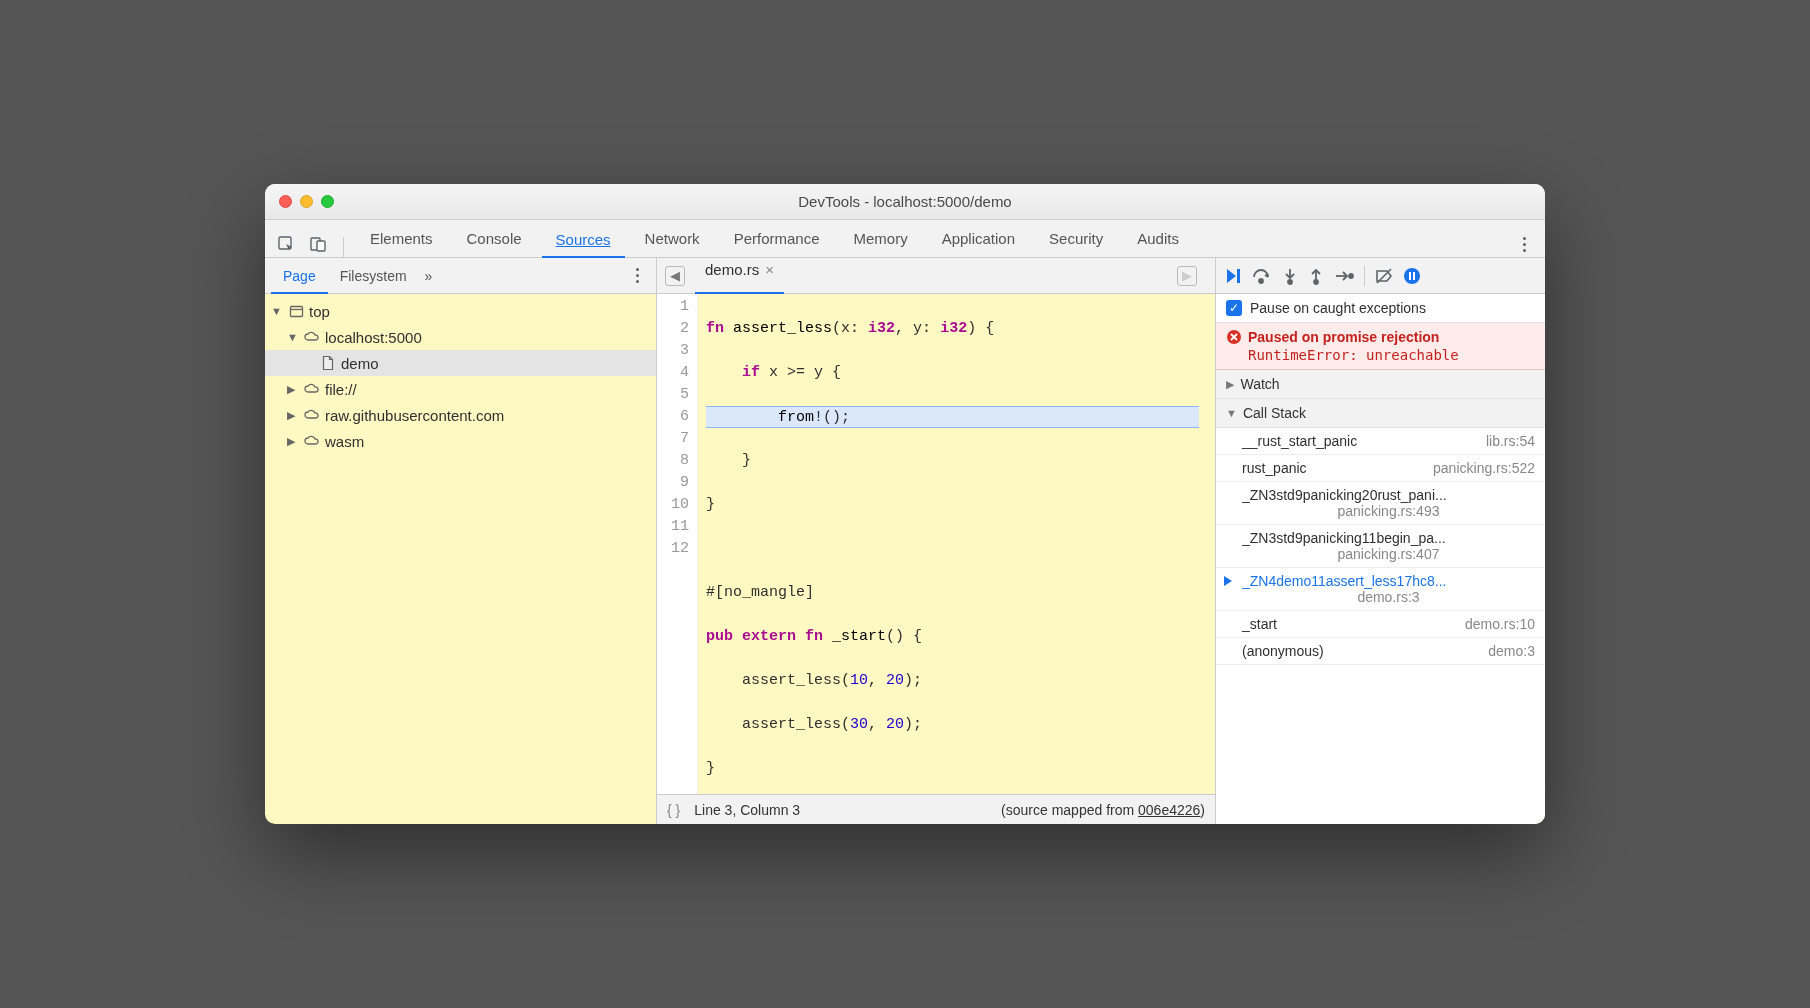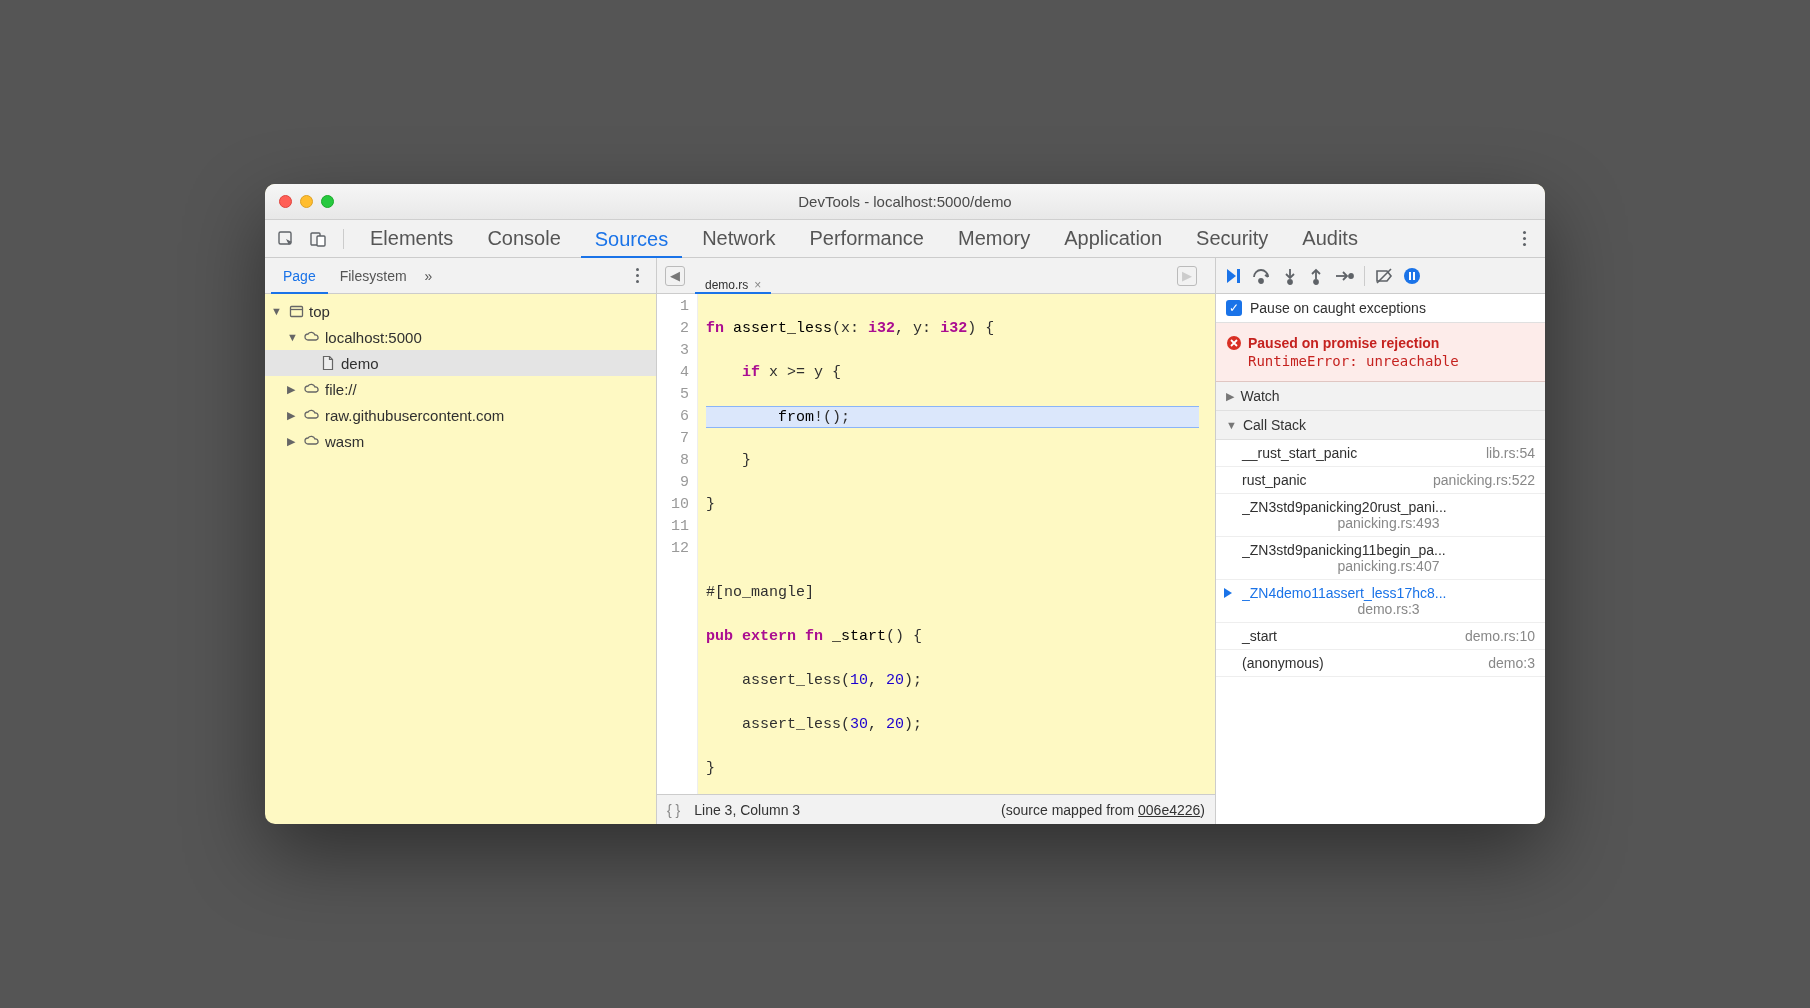--- a/index.html
+++ b/index.html
@@ -35,65 +35,65 @@
 .dot { width:13px; height:13px; border-radius:50%; }
 .dot.red{background:#ff5f56;border:1px solid #e0443e;}
 .dot.yellow{background:#ffbd2e;border:1px solid #dea123;}
 .dot.green{background:#27c93f;border:1px solid #1aab29;}
 .titlebar-title{ position:absolute; left:0; right:0; text-align:center; font-size:15px; color:#4a4a4a; pointer-events:none;}
 .tabbar {
   height: 38px;
   background: #f2f2f2;
   border-bottom: 1px solid #ccc;
   display:flex;
-  align-items:center;
+  align-items:flex-end;
   padding: 0 8px;
-  font-size: 20px;
+  font-size: 15px;
   color: #555;
   gap: 6px;
 }
 .tabbar .sep { width:1px; height:20px; background:#ccc; margin:0 6px;}
 .tabbar .tab { padding: 0 14px; height:100%; display:flex; align-items:center; cursor:pointer;}
-.tabbar .tab.active { color:#1a73e8; border-bottom:2px solid #1a73e8; margin-bottom:-1px; padding-top:2px;}
+.tabbar .tab.active { color:#1a73e8; border-bottom:2px solid #1a73e8; margin-bottom:-1px; padding-top:2px;text-decoration:underline;}
 .tabbar .spacer{flex:1;}
 .icon-btn { width:26px; height:26px; display:flex; align-items:center; justify-content:center; cursor:pointer; color:#5f6368;}
 .content { flex:1; display:flex; min-height:0; }
 .left-pane { width:392px; border-right:1px solid #ccc; display:flex; flex-direction:column; }
 .left-tabs { height:36px; background:#f2f2f2; border-bottom:1px solid #ccc; display:flex; align-items:center; padding:0 6px; font-size:14px;}
 .left-tabs .ltab{ padding:0 12px; height:100%; display:flex; align-items:center; cursor:pointer; color:#555;}
 .left-tabs .ltab.active{ color:#1a73e8; border-bottom:2px solid #1a73e8; margin-bottom:-1px; padding-top:2px;}
 .left-tabs .chev{color:#555; padding:0 6px;}
 .left-tabs .gap{flex:1;}
 .tree { flex:1; overflow:auto; padding:4px 0; font-size:15px;}
 .tree-row { display:flex; align-items:center; height:26px; padding-left:6px; cursor:pointer; gap:4px;}
 .tree-row.selected{ background:#e4e4e4;}
 .tree-row .arrow{ width:12px; color:#666; font-size:11px;}
 .tree-row .ticon{ width:18px; display:flex; justify-content:center;}
 .center-pane{ flex:1; display:flex; flex-direction:column; min-width:0;}
 .file-tabs{ height:36px; background:#f2f2f2; border-bottom:1px solid #ccc; display:flex; align-items:center; padding:0 8px;}
 .navbox{ width:20px; height:20px; border:1px solid #bbb; border-radius:3px; display:flex; align-items:center; justify-content:center; color:#777; margin-right:10px;}
-.file-tab{ display:flex; align-items:flex-end; gap:6px; padding:0 10px; height:100%; border-bottom:2px solid #1a73e8; margin-bottom:-1px; padding-top:2px; font-size:12px;}
+.file-tab{ display:flex; align-items:flex-start; gap:6px; padding:0 10px; height:100%; border-bottom:2px solid #1a73e8; margin-bottom:-1px; padding-top:2px; font-size:15px;}
 .file-tab .close{color:#888; cursor:pointer;}
 .editor{ flex:1; display:flex; overflow:auto; font-family: Menlo, Monaco, "Courier New", monospace; font-size:15px; line-height:22px;}
 .gutter{ background:#fff; border-right:1px solid #eee; color:#999; text-align:right; padding:2px 8px 2px 14px; user-select:none;}
 .code{ padding:2px 8px; flex:1; white-space:pre;}
 .codeline{ height:22px; }
 .hl{ background:#dbe7fb; border-top:1px solid #8ab4f8; border-bottom:1px solid #8ab4f8; margin-right:8px;}
 .kw{ color:#aa0d91;font-weight:bold;}
 .fn{ color:#000;}
 .num{ color:#1c00cf;}
 .macro{ color:#000;}
 .status{ height:30px; border-top:1px solid #ccc; background:#f2f2f2; display:flex; align-items:center; padding:0 10px; font-size:14px; color:#333; gap:14px;}
 .status .link{ text-decoration:underline; color:#333;}
 .right-pane{ width:330px; border-left:1px solid #ccc; background:#fff; display:flex; flex-direction:column; font-size:14px;}
 .debug-toolbar{ height:36px; background:#f2f2f2; border-bottom:1px solid #ccc; display:flex; align-items:center; padding:0 8px; gap:10px;}
 .debug-toolbar .dsep{width:1px;height:20px;background:#ccc;}
 .section{ border-bottom:1px solid #e0e0e0; padding:6px 10px;}
 .section.header{ background:#f2f2f2; display:flex; align-items:center; gap:6px; cursor:pointer; color:#333; font-size:14px;}
-.alert{ background:#fdecea; padding:12px 10px; border-bottom:1px solid #e0c6c2;}
+.alert{ background:#fdecea; padding:6px 10px; border-bottom:1px solid #e0c6c2;}
 .alert .line1{ display:flex; align-items:center; gap:6px; font-weight:600; color:#c5221f;}
 .alert .line2{ font-family: Menlo, Monaco, monospace; color:#c5221f; padding-left:22px; padding-top:2px;}
 .stack-list{ flex:1; overflow:auto;}
 .stack-item{ padding:5px 10px 5px 26px; border-bottom:1px solid #eee; position:relative; cursor:pointer;}
 .stack-item .loc{ float:right; color:#888;text-align:center;}
 .stack-item.wrap .fname{ display:block; white-space:nowrap; overflow:hidden; text-overflow:ellipsis;}
 .stack-item.wrap .loc{ float:none; display:block; text-align:center; color:#888;}
 .stack-item.current{ color:#1a73e8;}
 .stack-item.current::before{ content:""; position:absolute; left:8px; top:8px; width:0;height:0;border-top:5px solid transparent;border-bottom:5px solid transparent;border-left:8px solid #1a73e8;}
 .checkbox{ width:16px;height:16px; background:#1a73e8; border-radius:3px; display:inline-flex; align-items:center; justify-content:center; color:#fff; font-size:12px;}

